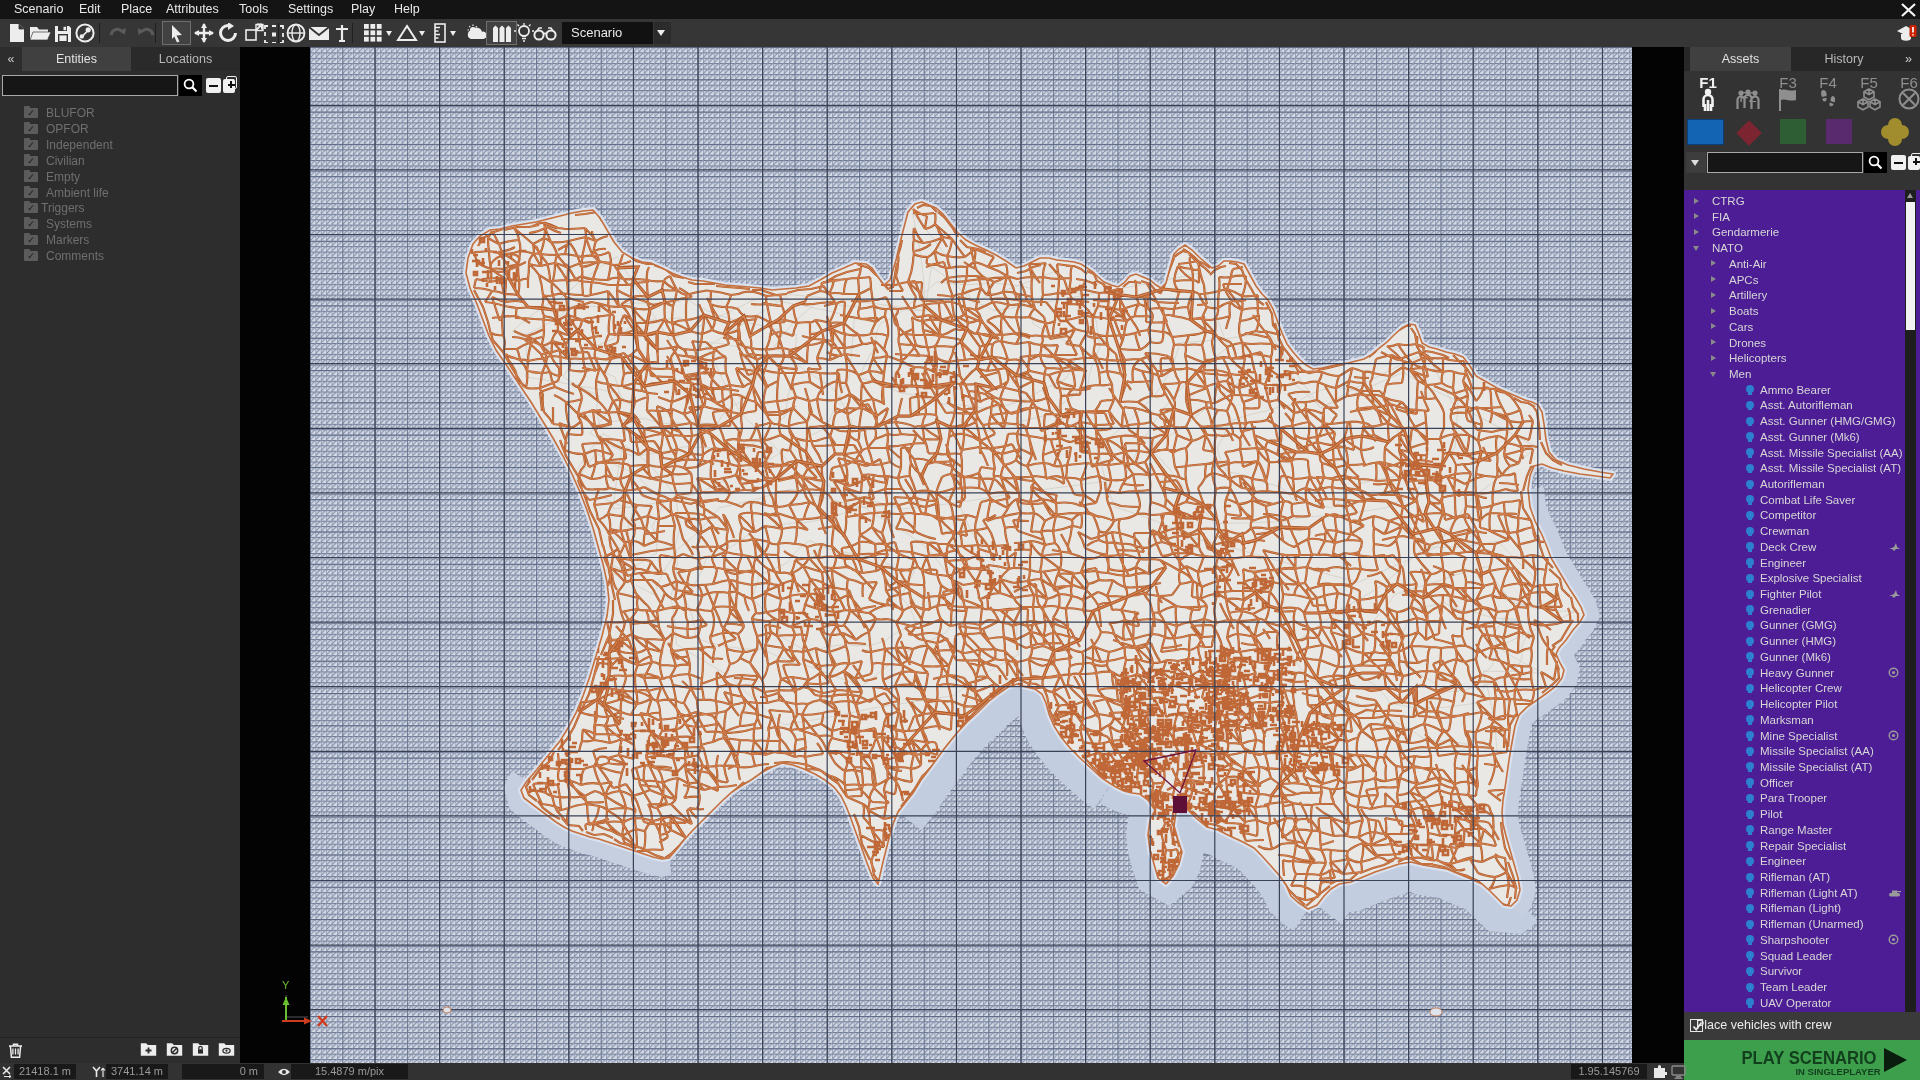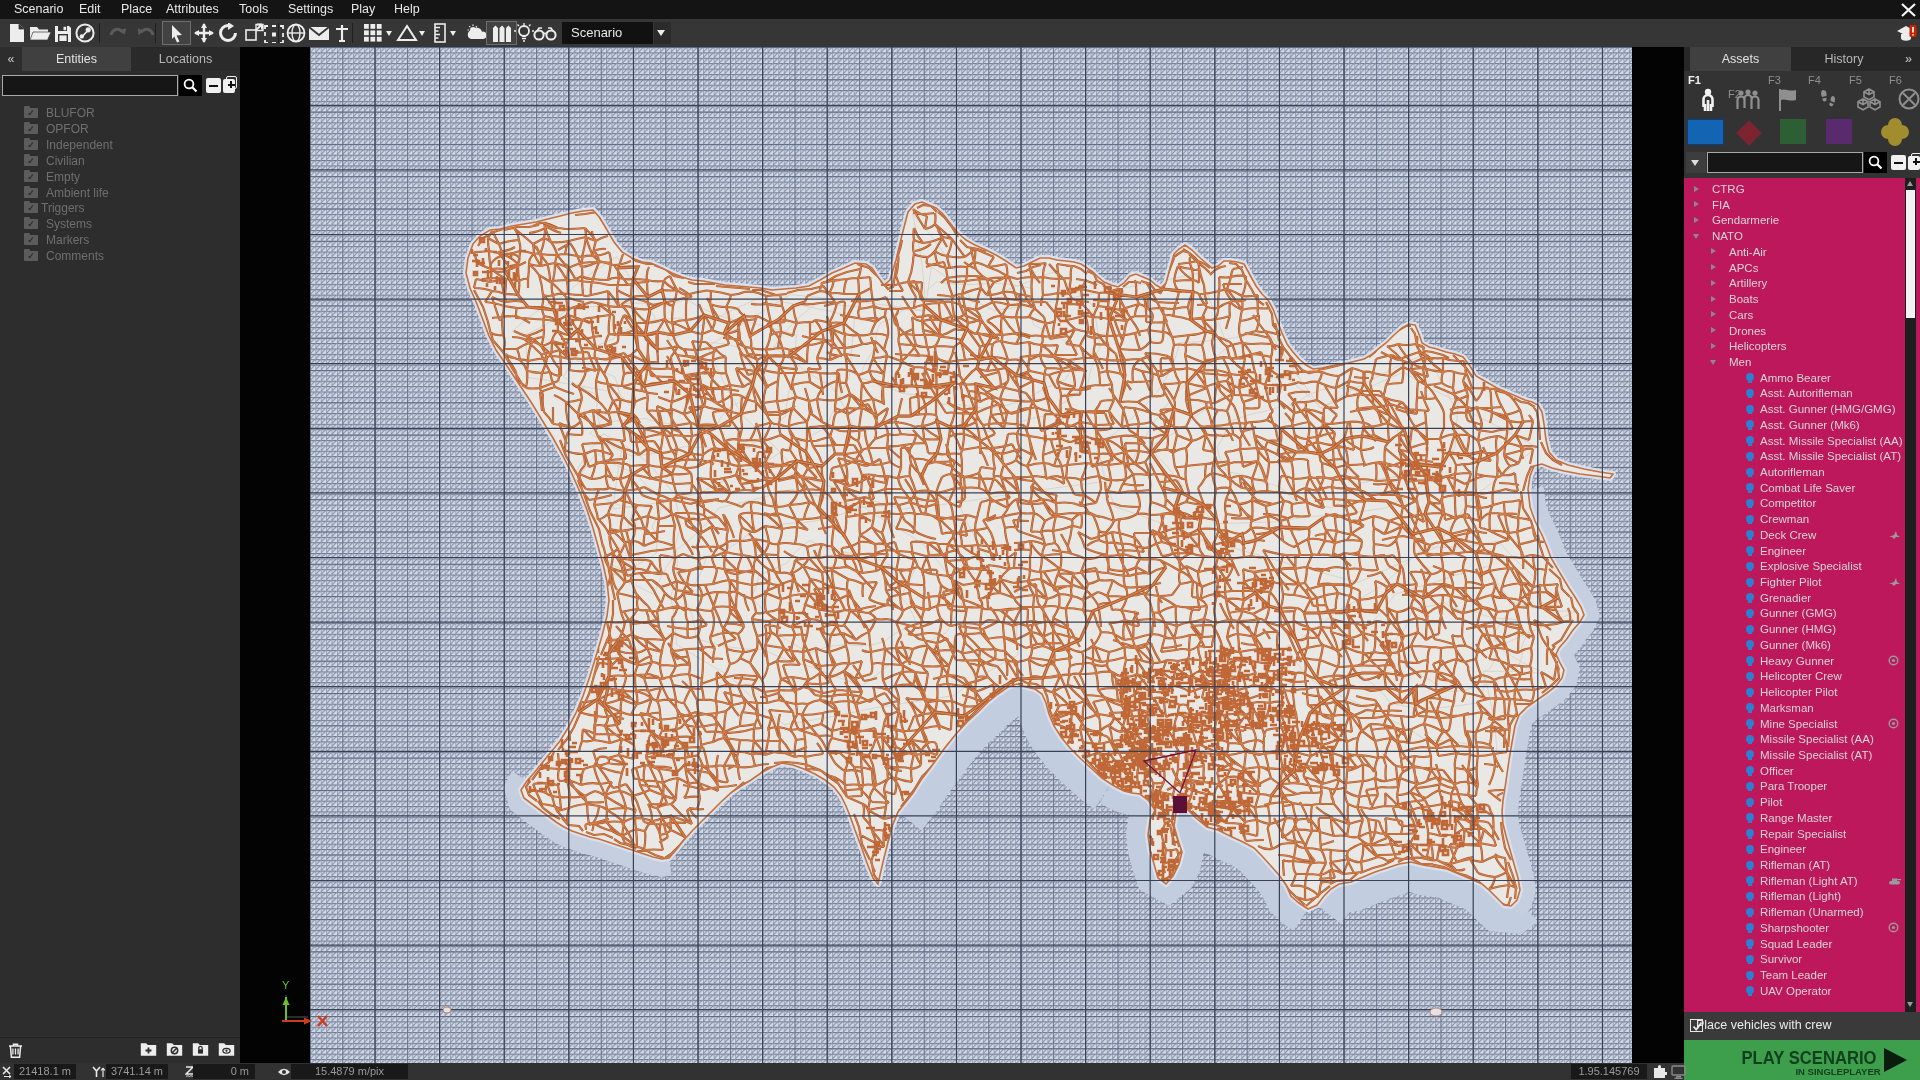--- a/index.html
+++ b/index.html
@@ -10,21 +10,21 @@
 #leftpanel{left:0;top:47px;width:240px;height:1016px;background:#2d2d2d}
 #lefttabs{left:0;top:0;width:240px;height:24px;background:#272727}
 .ltab{position:absolute;top:0;height:24px;color:#b8b8b8;font-size:12.5px;text-align:center;line-height:24px}
 #mapvp{left:240px;top:47px;width:1444px;height:1016px;background:#030303;overflow:hidden}
 #rightpanel{left:1684px;top:47px;width:236px;height:965px;background:#333}
 #rtabs{left:0;top:0;width:236px;height:24px;background:#272727}
 #statusbar{left:0;top:1063px;width:1684px;height:17px;background:#323232}
 .sbox{position:absolute;top:1px;height:15px;background:#191919;color:#9a9a9a;font-size:11px;line-height:15px}
 #vehrow{left:1684px;top:1012px;width:236px;height:28px;background:#3a3a3a}
 #playbtn{left:1684px;top:1040px;width:236px;height:40px;background:#3d9e4b}
-.ficon{position:absolute;top:0;width:40px;text-align:left;color:#8f8f8f;font-size:11px}
+.ficon{position:absolute;top:0;width:40px;text-align:center;color:#8f8f8f;font-size:15px}
 .trow{position:absolute;left:0;width:222px;height:16px;color:#d6d6d6;font-size:11.5px;line-height:16px;white-space:nowrap}
 .tarr{position:absolute;top:4.5px;width:0;height:0;border-top:3.5px solid transparent;border-bottom:3.5px solid transparent;border-left:5px solid #8a8a8a}
 .tarrd{position:absolute;top:6px;width:0;height:0;border-left:3.5px solid transparent;border-right:3.5px solid transparent;border-top:5px solid #8a8a8a}
 .udot{position:absolute;top:3.5px;width:8px;height:8px;border-radius:50%;background:#2d7fd0}
 .udot:after{content:"";position:absolute;left:2px;top:7px;width:4px;height:2.5px;background:#2d7fd0}
 .lrow{position:absolute;left:0;width:196px;height:16px;color:#6f6f6f;font-size:12px;line-height:16px}
 .fold{position:absolute;left:24px;top:1px;width:14px;height:12px}
 .fold:before{content:"";position:absolute;left:0;top:0;width:6px;height:3px;background:#5c5c5c;border-radius:1px 1px 0 0}
 .fold:after{content:"\2713";position:absolute;left:0;top:2px;width:14px;height:10px;background:#5c5c5c;border-radius:1px;color:#2d2d2d;font-size:9px;line-height:10px;text-align:center;font-weight:bold}
 .wbtn{position:absolute;background:#f0f0f0;border-radius:2px}
@@ -357,21 +357,21 @@
         <circle cx="7" cy="7" r="4.4" fill="none" stroke="#fff" stroke-width="1.8"></circle>
         <path d="M10.3 10.3 L14.5 14.5" stroke="#fff" stroke-width="2.2"></path>
       </svg>
 </div>
 <div class="wbtn" style="left:207px;top:108px;width:15px;height:15px"></div>
 <div class="abs" style="left:210px;top:114.5px;width:9px;height:2.5px;background:#111"></div>
 <div class="wbtn" style="left:227px;top:106px;width:11px;height:13px;background:none;border:1.6px solid #f0f0f0"></div>
 <div class="wbtn" style="left:224px;top:109px;width:12px;height:14px"></div>
 <div class="abs" style="left:228.5px;top:113.5px;width:7px;height:2px;background:#111"></div>
 <div class="abs" style="left:231px;top:111px;width:2px;height:7px;background:#111"></div>
-<div class="abs" style="left:0;top:131px;width:236px;height:834px;background:#be185d">
+<div class="abs" style="left:0;top:143px;width:236px;height:834px;background:#4c1d95">
 <div class="trow" style="top:3.0px">
         <div class="tarr" style="left:10px"></div>
         <span style="position:absolute;left:28px">CTRG</span>
       </div>
       <div class="trow" style="top:18.7px">
         <div class="tarr" style="left:10px"></div>
         <span style="position:absolute;left:28px">FIA</span>
       </div>
       <div class="trow" style="top:34.4px">
         <div class="tarr" style="left:10px"></div>
@@ -623,21 +623,21 @@
     <div class="sbox" style="left:14px;width:62px;text-align:center">21418.1 m</div>
     <svg class="abs" style="left:92px;top:3px" width="14" height="12" viewBox="0 0 14 12">
       <path d="M1 1 L4.5 5 L8 1 M4.5 5 V11" stroke="#e8e8e8" stroke-width="1.6" fill="none"></path>
       <path d="M11 11 V2 M11 2 L9 4.5 M11 2 L13 4.5" stroke="#e8e8e8" stroke-width="1.2" fill="none"></path>
     </svg>
     <div class="sbox" style="left:106px;width:62px;text-align:center">3741.14 m</div>
     <svg class="abs" style="left:185px;top:3px" width="12" height="12" viewBox="0 0 12 12">
       <path d="M1 1 H8 L1 8 H8" stroke="#e8e8e8" stroke-width="1.5" fill="none"></path>
       <path d="M1 10.5 a2 1.2 0 0 1 3.5 0 a2 1.2 0 0 1 3.5 0" stroke="#e8e8e8" stroke-width="1" fill="none"></path>
     </svg>
-    <div class="sbox" style="left:193px;width:62px;text-align:right;padding-right:6px">0 m</div>
+    <div class="sbox" style="left:182px;width:82px;text-align:right;padding-right:6px">0 m</div>
     <svg class="abs" style="left:277px;top:4px" width="14" height="10" viewBox="0 0 14 10">
       <path d="M1 5 Q7 -1.5 13 5 Q7 11.5 1 5Z" fill="#e8e8e8"></path>
       <circle cx="7" cy="5" r="2" fill="#323232"></circle>
     </svg>
     <div class="sbox" style="left:291px;width:117px;text-align:center">15.4879 m/pix</div>
     <div class="sbox" style="left:1571px;width:76px;text-align:center">1.95.145769</div>
     <svg class="abs" style="left:1652px;top:2px" width="15" height="14" viewBox="0 0 15 14">
       <path d="M2 3 H6 V1.5 a1.5 1.5 0 0 1 3 0 V3 H13 V7 H14.5 a1.5 1.5 0 0 1 0 3 H13 V13 H2Z" fill="#e8e8e8"></path>
     </svg>
     <svg class="abs" style="left:1671px;top:2px" width="15" height="14" viewBox="0 0 15 14">

